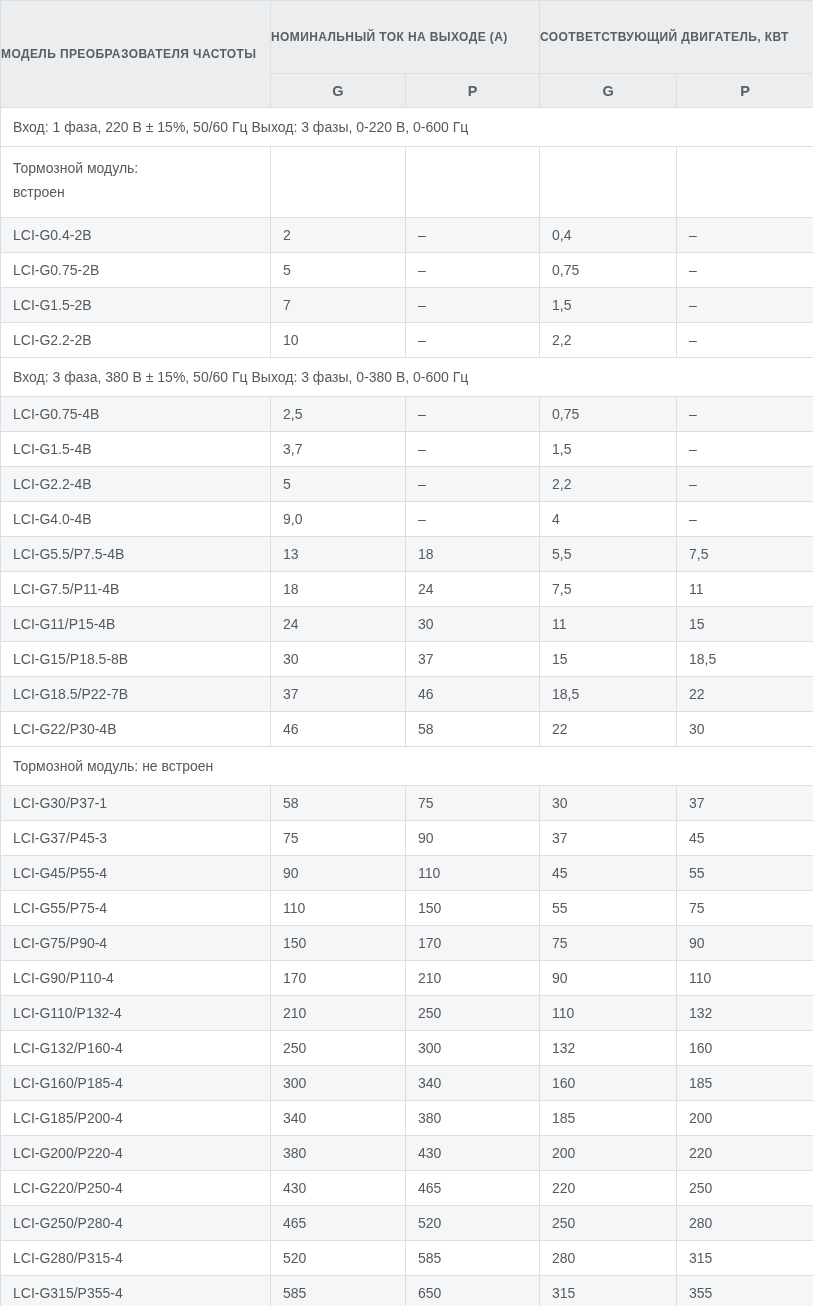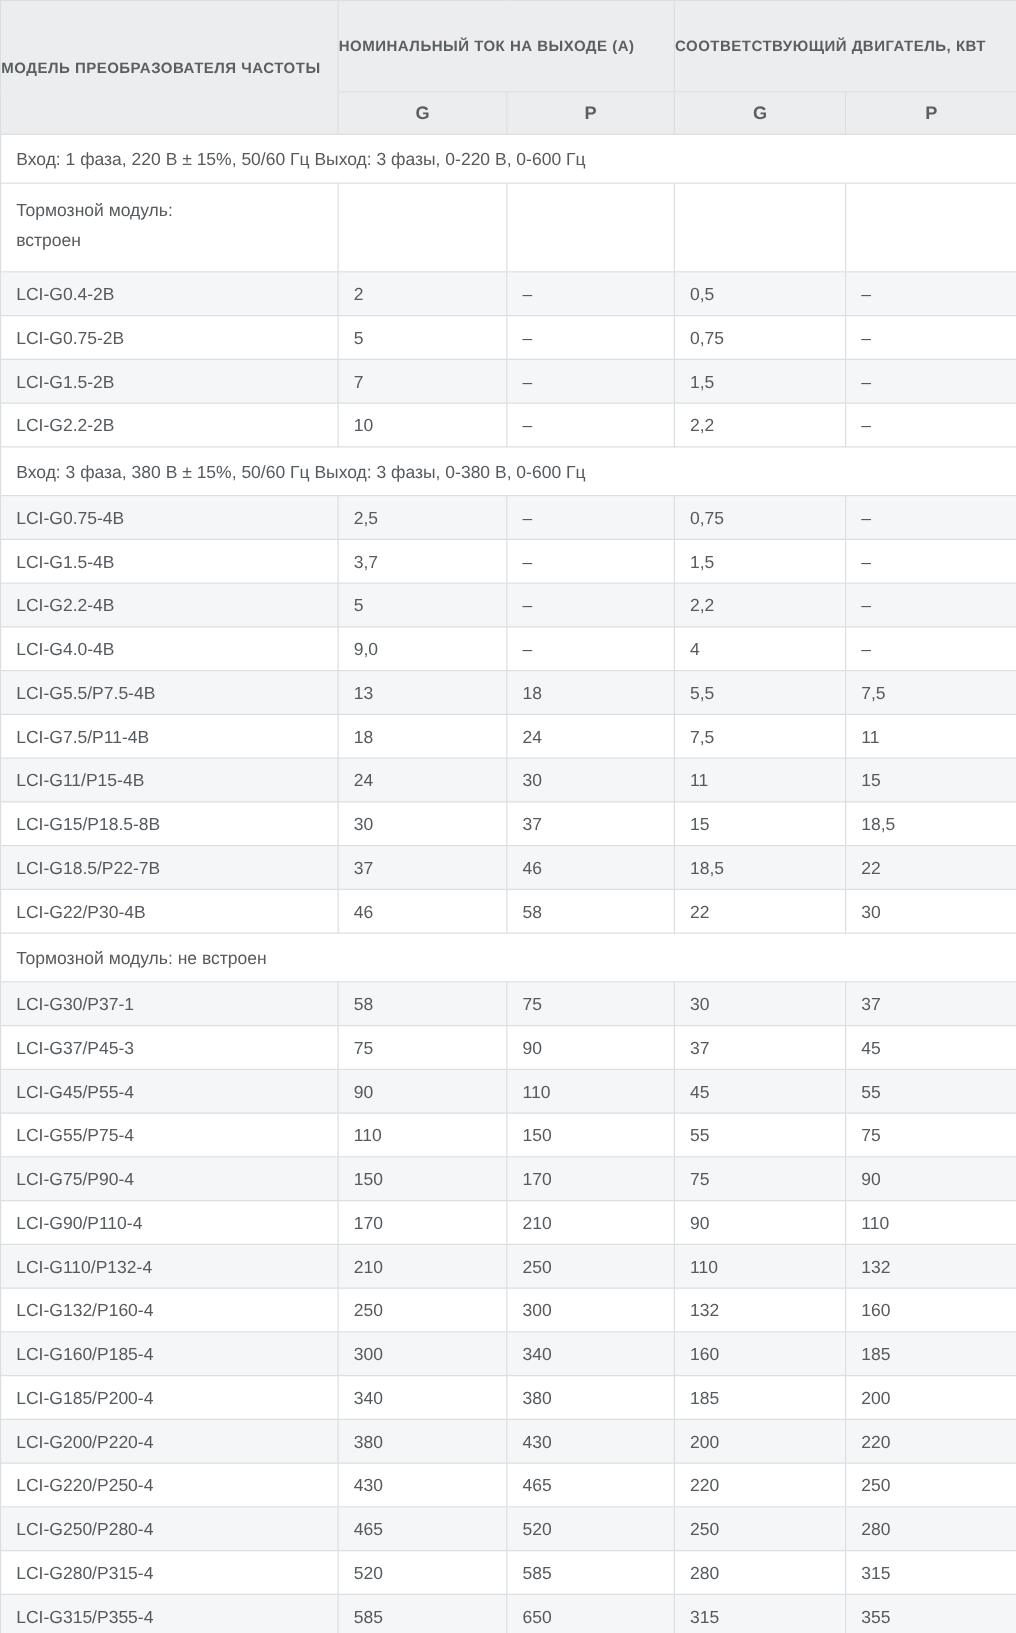--- a/index.html
+++ b/index.html
@@ -112,21 +112,21 @@
         <td>Тормозной модуль:<br>встроен</td>
         <td class="empty"></td>
         <td class="empty"></td>
         <td class="empty"></td>
         <td class="empty"></td>
       </tr>
       <tr class="data-row odd">
         <td class="cell-model">LCI-G0.4-2B</td>
         <td>2</td>
         <td>–</td>
-        <td>0,5</td>
+        <td>0,4</td>
         <td>–</td>
       </tr>
       <tr class="data-row even">
         <td class="cell-model">LCI-G0.75-2B</td>
         <td>5</td>
         <td>–</td>
         <td>0,75</td>
         <td>–</td>
       </tr>
       <tr class="data-row odd">

